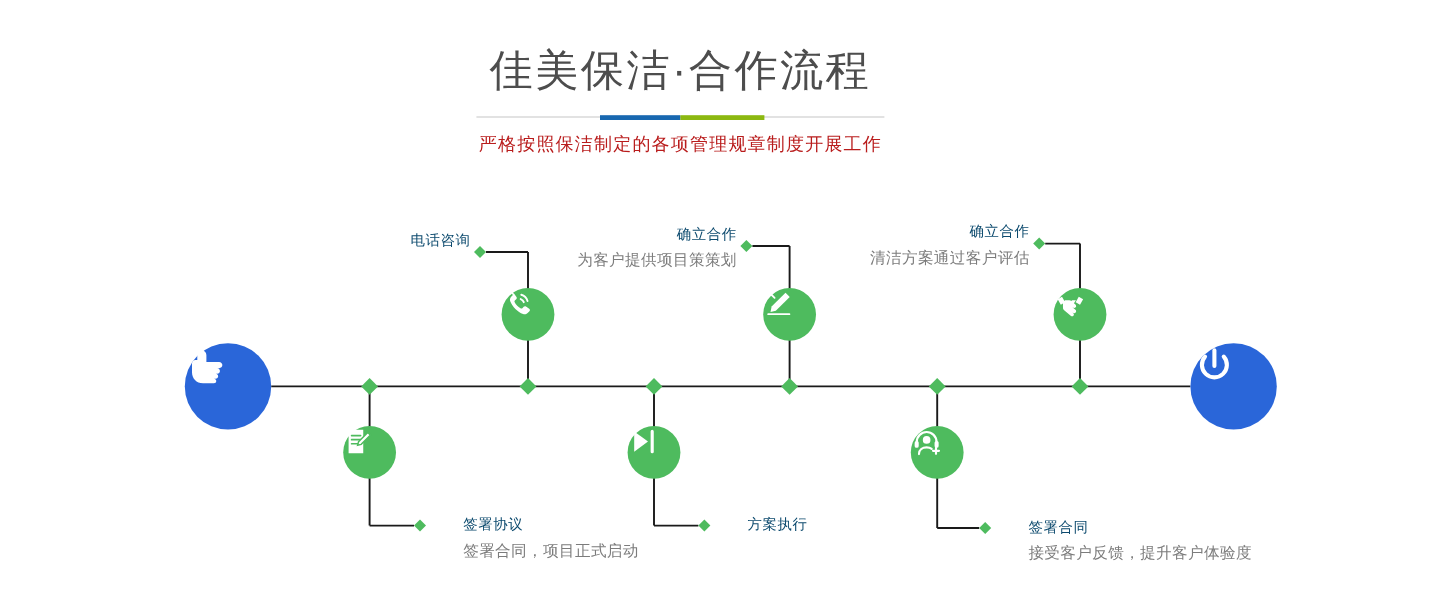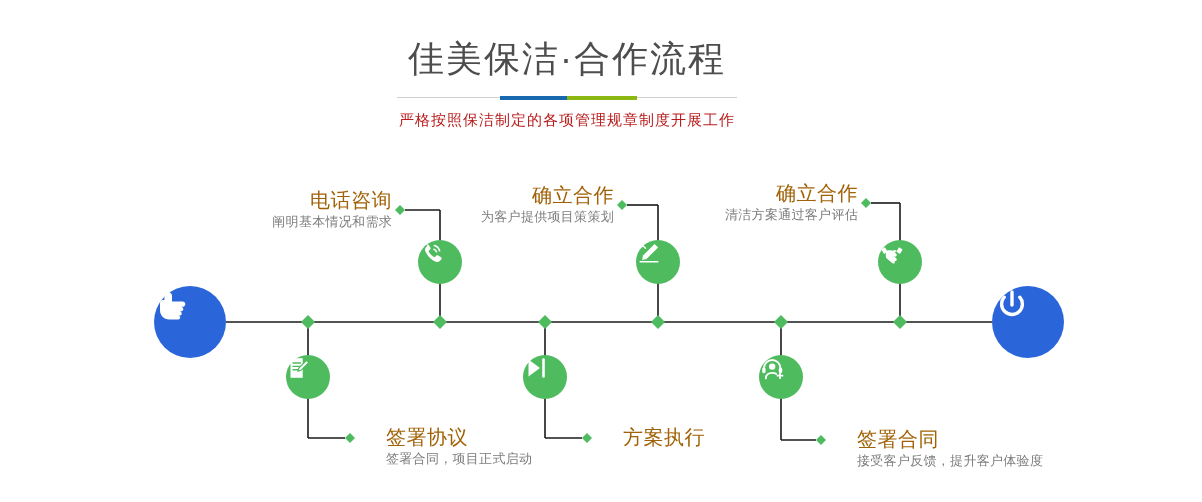--- a/index.html
+++ b/index.html
@@ -107,22 +107,22 @@
     display: flex;
     align-items: center;
     justify-content: center;
   }
 
   .label {
     position: absolute;
     white-space: nowrap;
   }
   .label .title {
-    font-size: 20px;
-    color: #a16207;
+    font-size: 12px;
+    color: #0c4a6e;
     line-height: 20px;
     letter-spacing: 0.5px;
   }
   .label .desc {
     font-size: 13px;
     color: #7c7c7c;
     line-height: 20px;
     letter-spacing: 0.3px;
     padding-top: 2px;
   }
@@ -239,21 +239,20 @@
       <rect x="3.2" y="12.4" width="3.4" height="5.8" rx="1.6" fill="#ffffff"></rect>
       <rect x="19.8" y="12.4" width="3.4" height="5.8" rx="1.6" fill="#ffffff"></rect>
       <circle cx="13.2" cy="11.6" r="3.2" fill="#ffffff"></circle>
       <path d="M6.8 23.4c0-3.5 2.9-5.6 6.4-5.6 1.6 0 3.1.4 4.2 1.2" fill="none" stroke="#ffffff" stroke-width="1.8" stroke-linecap="round"></path>
       <path d="M21 18.2v5M18.5 20.7h5" stroke="#ffffff" stroke-width="1.8" stroke-linecap="round"></path>
     </svg>
   </div>
 
   <div class="label right-align" style="left:180px; top:190px; width:212px;">
     <div class="title">电话咨询</div>
-    <div class="desc">阐明基本情况和需求</div>
   </div>
 
   <div class="label right-align" style="left:400px; top:185px; width:214px;">
     <div class="title">确立合作</div>
     <div class="desc">为客户提供项目策策划</div>
   </div>
 
   <div class="label right-align" style="left:640px; top:183px; width:218px;">
     <div class="title">确立合作</div>
     <div class="desc">清洁方案通过客户评估</div>

